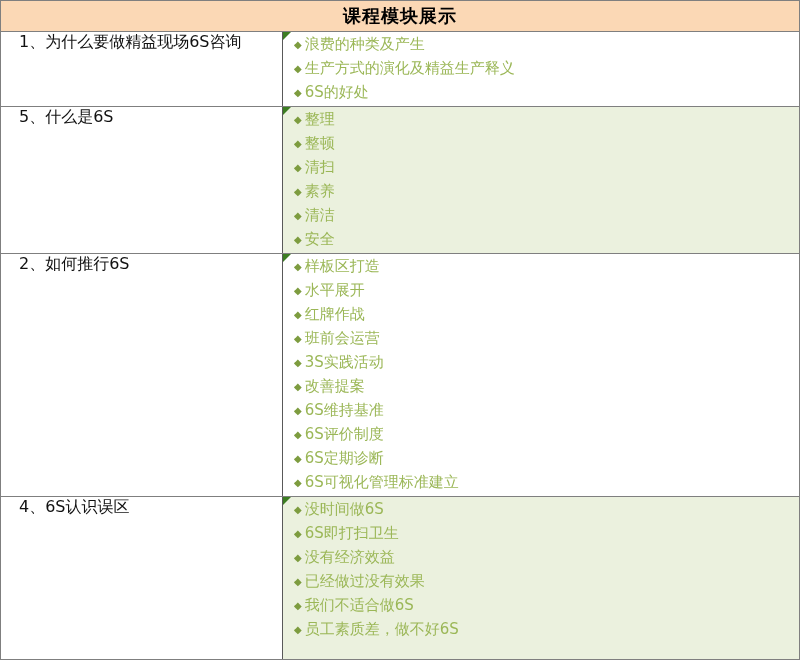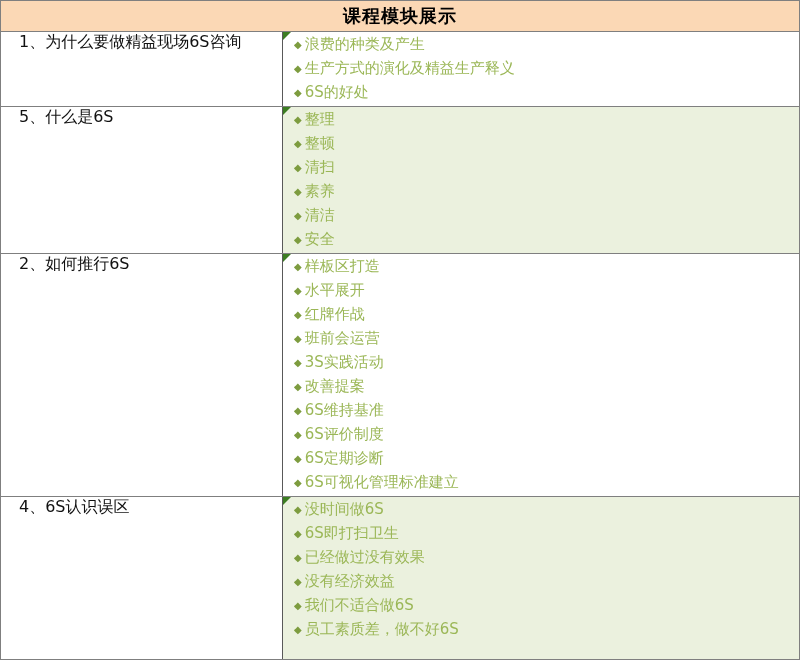--- a/index.html
+++ b/index.html
@@ -134,19 +134,19 @@
       </div>
     </div>
     <div class="table-row">
       <div class="cell-left">
         <span>4、6S认识误区</span>
       </div>
       <div class="cell-right highlight">
         <span class="corner-marker"></span>
         <div class="topic-item"><span class="bullet-icon">◆</span><span>没时间做6S</span></div>
         <div class="topic-item"><span class="bullet-icon">◆</span><span>6S即打扫卫生</span></div>
+        <div class="topic-item"><span class="bullet-icon">◆</span><span>没有经济效益</span></div>
         <div class="topic-item"><span class="bullet-icon">◆</span><span>已经做过没有效果</span></div>
-        <div class="topic-item"><span class="bullet-icon">◆</span><span>没有经济效益</span></div>
         <div class="topic-item"><span class="bullet-icon">◆</span><span>我们不适合做6S</span></div>
         <div class="topic-item"><span class="bullet-icon">◆</span><span>员工素质差，做不好6S</span></div>
       </div>
     </div>
   </div>
 
 </body></html>

